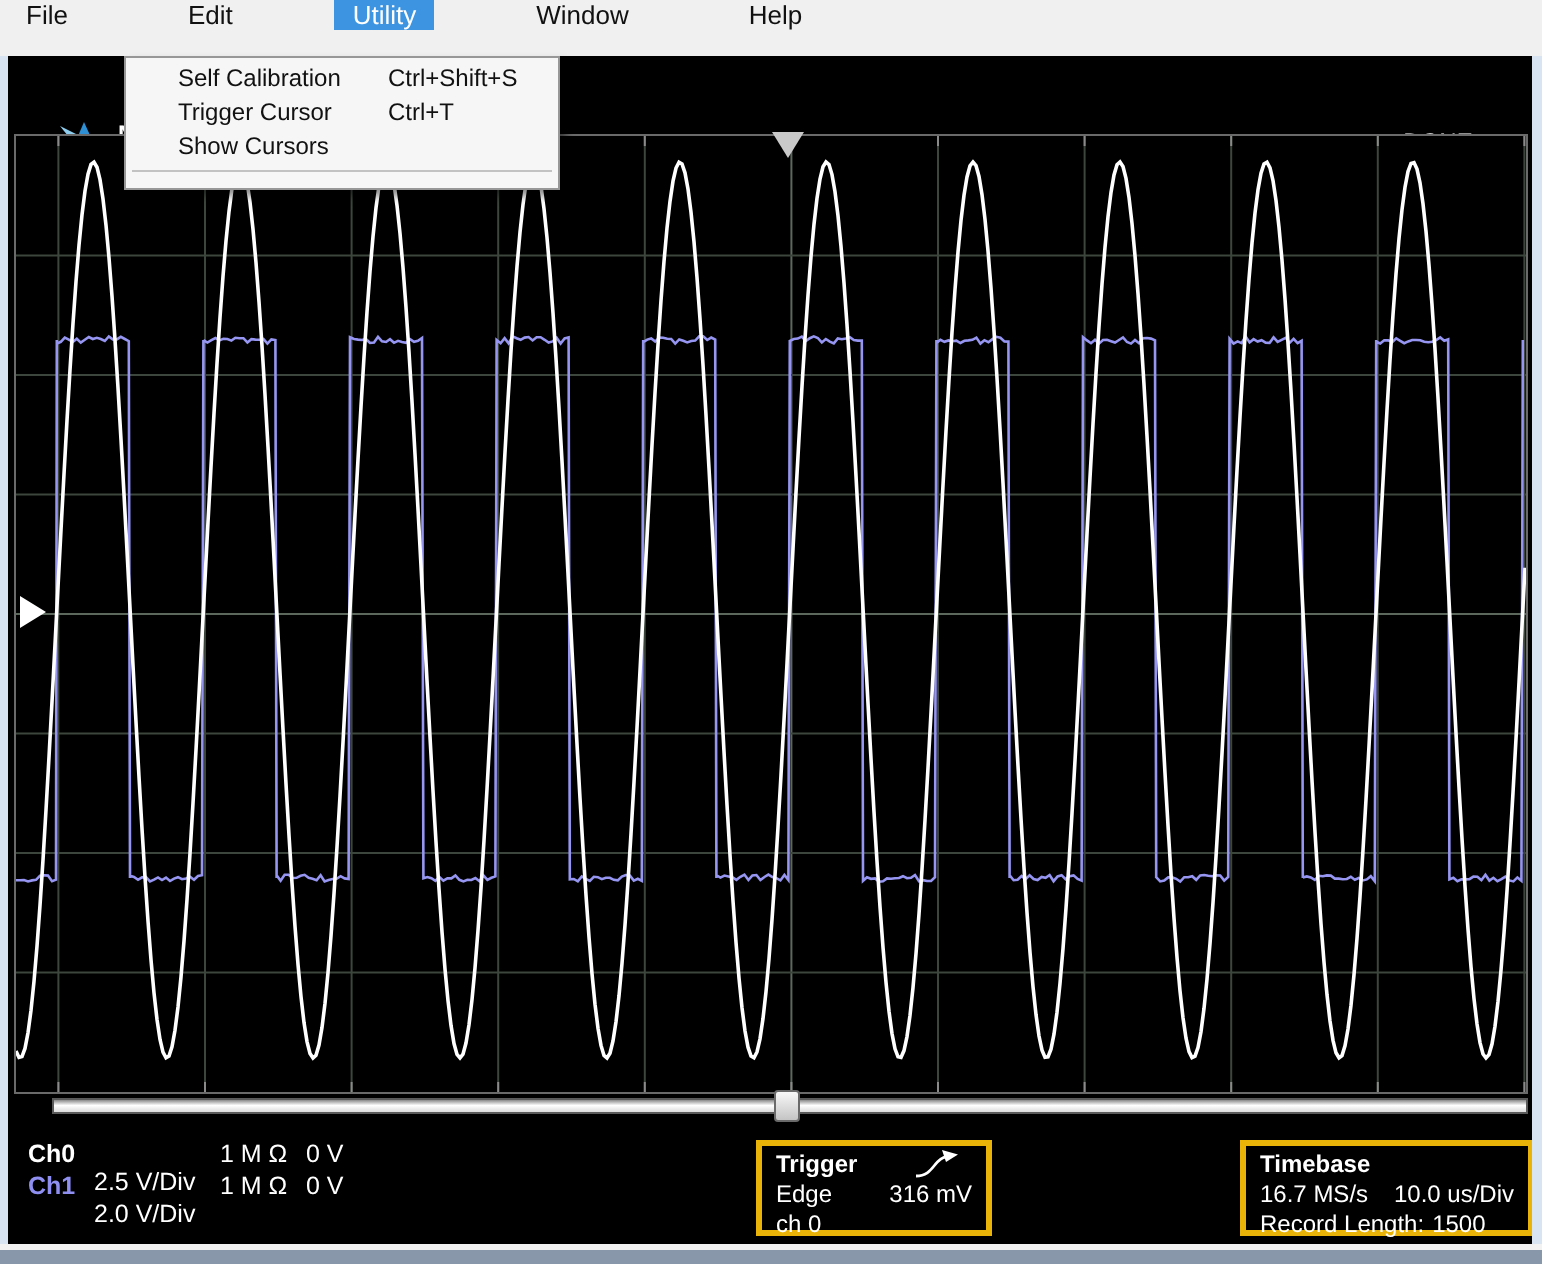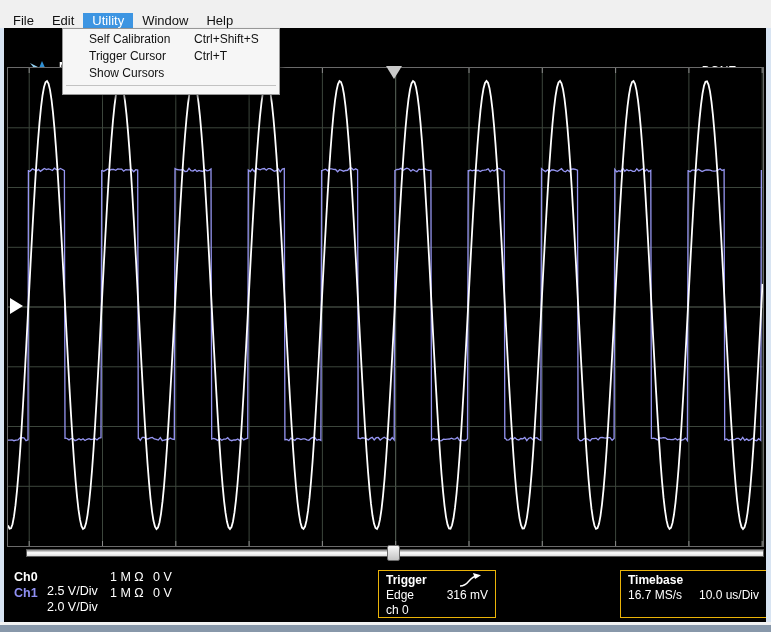--- a/index.html
+++ b/index.html
@@ -8,21 +8,21 @@
     font-family:"Liberation Sans","DejaVu Sans",sans-serif;overflow:hidden;
   }
   
   .frame-left{position:absolute;left:0;top:28px;width:4px;height:604px;background:#d8e4f2;}
   .frame-right{position:absolute;right:0;top:28px;width:5px;height:604px;background:#d8e4f2;}
   .frame-bottom-light{position:absolute;left:0;bottom:7px;width:771px;height:3px;background:#f2f2f2;}
   .frame-bottom-dark{position:absolute;left:0;bottom:0;width:771px;height:7px;background:#8898aa;}
 
   
   .menubar{position:absolute;left:0;top:0;width:771px;height:28px;background:#f0f0f0;
-    display:flex;align-items:flex-end;padding-left:4px;box-sizing:border-box;z-index:40;}
+    display:flex;align-items:flex-start;padding-left:4px;box-sizing:border-box;z-index:40;gap:42px;}
   .menu-item{display:flex;align-items:center;padding:0 9px;font-size:13px;color:#111;cursor:default;}
   .menu-item.active{background:var(--accent,#3d95e2);color:#fff;}
 
   
   .dropdown{position:absolute;left:62px;top:28px;width:218px;background:#f6f6f6;
     border:1px solid #979797;box-shadow:3px 3px 4px rgba(0,0,0,.45);z-index:50;
     padding:2px 0 4px 0;box-sizing:border-box;}
   .dd-item{position:relative;height:17px;line-height:17px;font-size:12px;color:#111;
     padding-left:26px;cursor:default;}
   .dd-item .shortcut{position:absolute;left:131px;top:0;}
@@ -61,21 +61,21 @@
     border-radius:2px;z-index:6;}
 
   
   .status-panel{position:absolute;left:4px;top:560px;width:762px;height:64px;background:#000;color:#fff;}
   .ch-rows{position:absolute;left:10px;top:9px;font-size:12.5px;}
   .ch-row{display:flex;height:16px;line-height:16px;}
   .ch-name{width:33px;font-weight:bold;}
   .ch-scale{width:63px;margin-top:14px;}
   .ch-imp{width:43px;}
   .ch-off{width:30px;}
-  .info-box{position:absolute;border:1px solid #eab308;box-sizing:border-box;
+  .info-box{position:absolute;border:3px solid #eab308;box-sizing:border-box;
     font-size:12px;color:#fff;padding:2px 7px 0 7px;}
   .trigger-box{left:374px;top:10px;width:118px;height:48px;}
   .timebase-box{left:616px;top:10px;width:147px;height:48px;}
   .box-title{font-weight:bold;height:15px;line-height:15px;}
   .box-row{display:flex;justify-content:space-between;height:15px;line-height:15px;}
   .edge-icon{position:absolute;right:8px;top:2px;}
 </style>
 </head>
 <body>
 
@@ -182,20 +182,24 @@
       <span>ch 0</span>
     </div>
   </div>
 
   <div class="info-box timebase-box">
     <div class="box-title">Timebase</div>
     <div class="box-row">
       <span>16.7 MS/s</span>
       <span>10.0 us/Div</span>
     </div>
+    <div class="box-row" style="justify-content:flex-start;gap:4px;">
+      <span>Record Length:</span>
+      <span>1500</span>
+    </div>
   </div>
 </div>
 
 <div class="dropdown">
   <div class="dd-item">
     <span>Self Calibration</span>
     <span class="shortcut">Ctrl+Shift+S</span>
   </div>
   <div class="dd-item">
     <span>Trigger Cursor</span>

